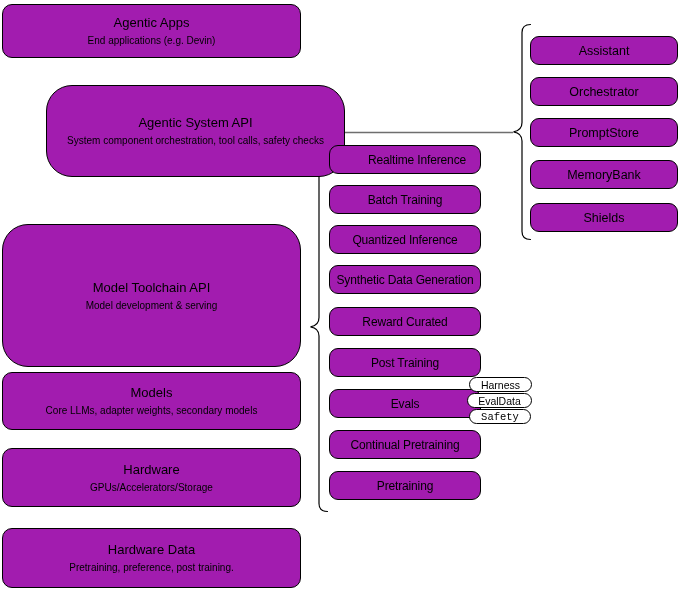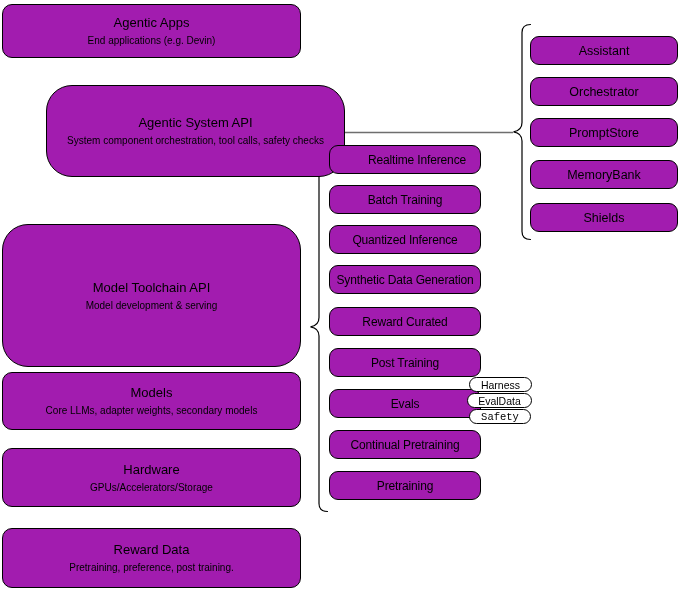--- a/index.html
+++ b/index.html
@@ -107,21 +107,21 @@
     <div class="title">Models</div>
     <div class="sub">Core LLMs, adapter weights, secondary models</div>
   </div>
 
   <div class="node lbox" style="top:448px; height:59px;">
     <div class="title">Hardware</div>
     <div class="sub">GPUs/Accelerators/Storage</div>
   </div>
 
   <div class="node lbox" style="top:528px; height:60px;">
-    <div class="title">Reward Data</div>
+    <div class="title">Hardware Data</div>
     <div class="sub">Pretraining, preference, post training.</div>
   </div>
 
   <div class="node mbox" style="top:145px;padding-left:24px;">
     <span>Realtime Inference</span>
   </div>
   <div class="node mbox" style="top:185px;">
     <span>Batch Training</span>
   </div>
   <div class="node mbox" style="top:225px;">

